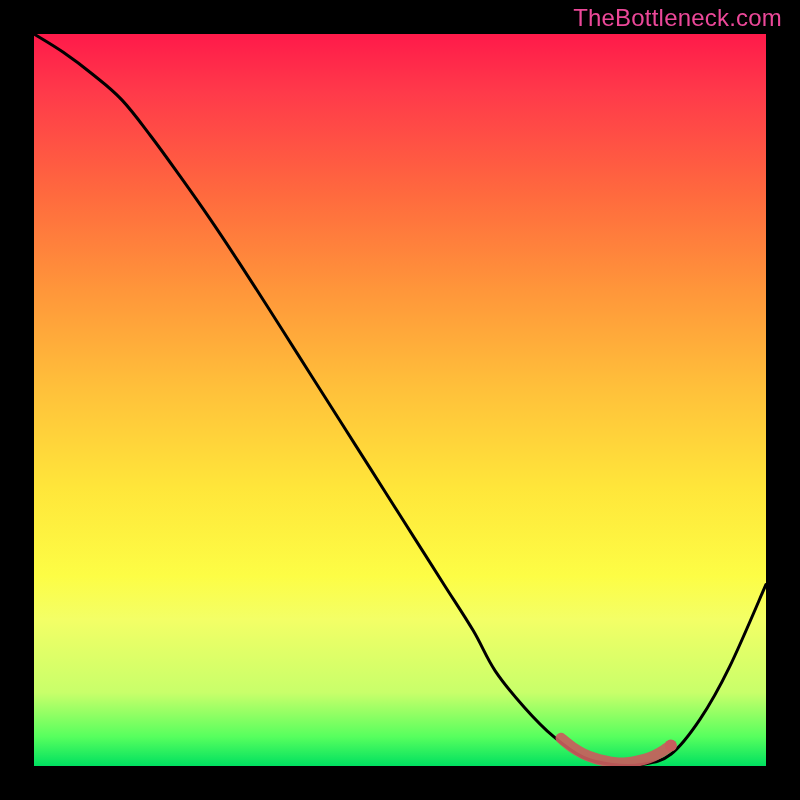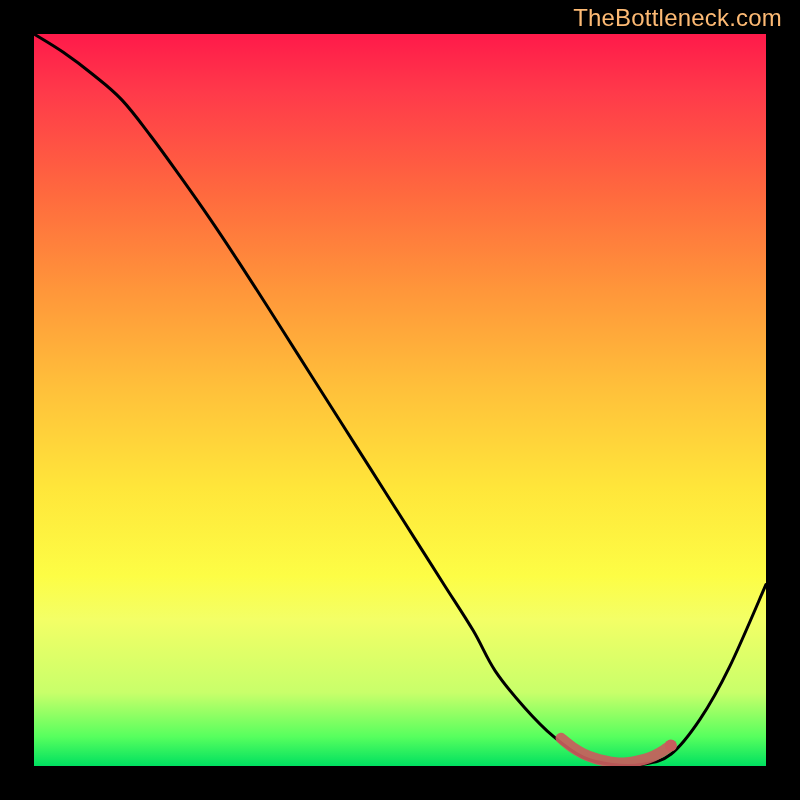--- a/index.html
+++ b/index.html
@@ -16,21 +16,21 @@
     height: 800px;
     background: #000;
   }
   .watermark {
     position: absolute;
     top: 4px;
     right: 18px;
     font-family: Arial, Helvetica, sans-serif;
     font-size: 24px;
     font-weight: 400;
-    color: #fdba74;
+    color: #ec4899;
     letter-spacing: 0.2px;
   }
   .plot-wrap {
     position: absolute;
     left: 34px;
     top: 34px;
     width: 732px;
     height: 732px;
     background: linear-gradient(
       to bottom,

